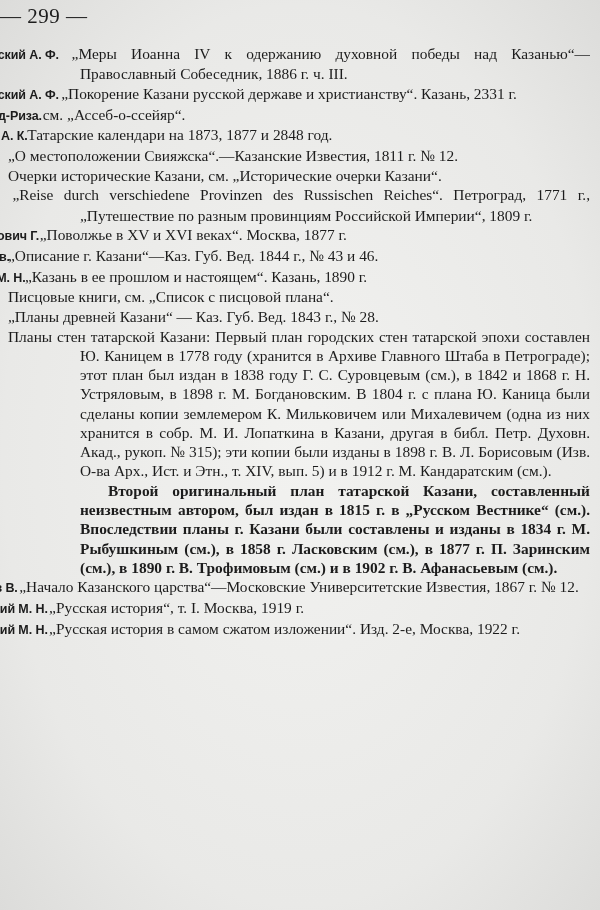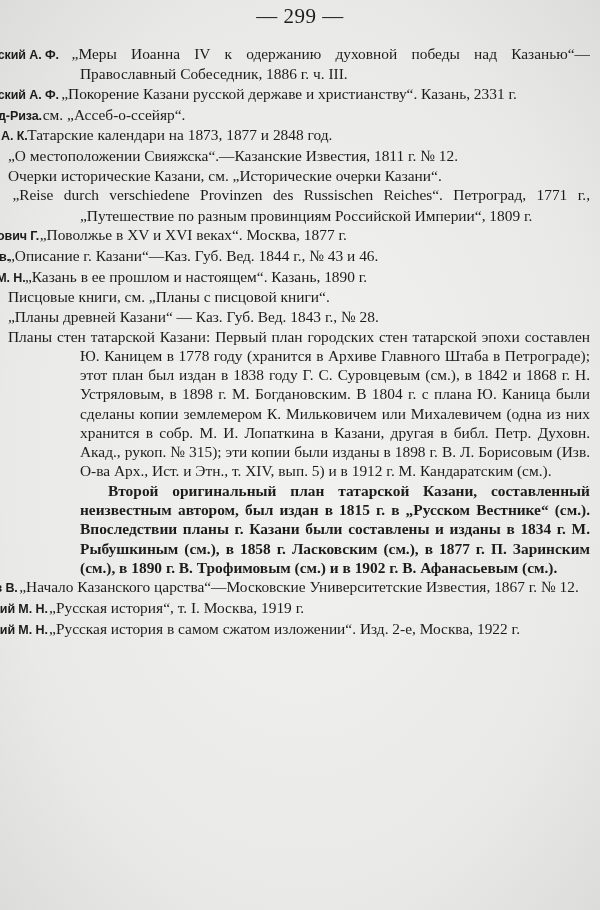--- a/index.html
+++ b/index.html
@@ -5,21 +5,21 @@
   html, body { margin: 0; padding: 0; }
   body {
     width: 600px; height: 910px; overflow: hidden;
     background: #ececea;
     color: #1c1c1c;
     font-family: "Liberation Serif", "DejaVu Serif", serif;
   }
   .page { position: relative; width: 600px; height: 910px;
     background: radial-gradient(ellipse at 50% 50%, #f2f2f0 0%, #e9e9e7 70%, #dcdcda 100%); }
   .page-number {
-    position: absolute; top: 4px; left: 0; width: 600px; text-align: center;
+    position: absolute; top: 4px; left: 0; width: 600px; 
     font-size: 21px; letter-spacing: 0.5px;
   }
   .entries { position: absolute; top: 44px; left: 8px; width: 582px; }
   .entry {
     font-size: 15.4px; line-height: 19.2px;
     text-align: justify;
     padding-left: 72px; text-indent: -72px;
     margin: 0 0 0.5px 0;
   }
   .entry.para { padding-left: 72px; text-indent: 28px; font-weight: bold; }
@@ -40,21 +40,21 @@
     <p class="entry"><span class="author">Можаровский А. Ф.</span><span> „Меры Иоанна IV к одержанию духовной победы над Казанью“—Православный Собеседник, 1886 г. ч. III.</span></p>
     <p class="entry"><span class="author">Можаровский А. Ф.</span><span> „Покорение Казани русской державе и христианству“. Казань, 2331 г.</span></p>
     <p class="entry"><span class="author">Мухаммед-Риза.</span><span> см. „Ассеб-о-ссейяр“.</span></p>
     <p class="entry"><span class="author">Насыров А. К.</span><span> Татарские календари на 1873, 1877 и 2848 год.</span></p>
     <p class="entry"><span>„О местоположении Свияжска“.—Казанские Известия, 1811 г. № 12.</span></p>
     <p class="entry"><span>Очерки исторические Казани, см. „Исторические очерки Казани“.</span></p>
     <p class="entry"><span class="author">Паллас</span><span> „Reise durch verschiedene Provinzen des Russischen Reiches“. Петроград, 1771 г., „Путешествие по разным провинциям Российской Империи“, 1809 г.</span></p>
     <p class="entry"><span class="author">Перетяткович Г.</span><span> „Поволжье в XV и XVI веках“. Москва, 1877 г.</span></p>
     <p class="entry"><span class="author">Пестриков.</span><span> „Описание г. Казани“—Каз. Губ. Вед. 1844 г., № 43 и 46.</span></p>
     <p class="entry"><span class="author">Пинегин М. Н.</span><span> „Казань в ее прошлом и настоящем“. Казань, 1890 г.</span></p>
-    <p class="entry"><span>Писцовые книги, см. „Планы с писцовой книги“.</span></p>
+    <p class="entry"><span>Писцовые книги, см. „Список с писцовой плана“.</span></p>
     <p class="entry"><span>„Планы древней Казани“ — Каз. Губ. Вед. 1843 г., № 28.</span></p>
     <p class="entry"><span>Планы стен татарской Казани: Первый план городских стен татарской эпохи составлен Ю. Каницем в 1778 году (хранится в Архиве Главного Штаба в Петрограде); этот план был издан в 1838 году Г. С. Суровцевым (см.), в 1842 и 1868 г. Н. Устряловым, в 1898 г. М. Богдановским. В 1804 г. с плана Ю. Каница были сделаны копии землемером К. Мильковичем или Михалевичем (одна из них хранится в собр. М. И. Лопаткина в Казани, другая в библ. Петр. Духовн. Акад., рукоп. № 315); эти копии были изданы в 1898 г. В. Л. Борисовым (Изв. О-ва Арх., Ист. и Этн., т. XIV, вып. 5) и в 1912 г. М. Кандаратским (см.).</span></p>
     <p class="entry para"><span>Второй оригинальный план татарской Казани, составленный неизвестным автором, был издан в 1815 г. в „Русском Вестнике“ (см.). Впоследствии планы г. Казани были составлены и изданы в 1834 г. М. Рыбушкиным (см.), в 1858 г. Ласковским (см.), в 1877 г. П. Заринским (см.), в 1890 г. В. Трофимовым (см.) и в 1902 г. В. Афанасьевым (см.).</span></p>
     <p class="entry"><span class="author">Поваляев В.</span><span> „Начало Казанского царства“—Московские Университетские Известия, 1867 г. № 12.</span></p>
     <p class="entry"><span class="author">Покровский М. Н.</span><span> „Русская история“, т. I. Москва, 1919 г.</span></p>
     <p class="entry"><span class="author">Покровский М. Н.</span><span> „Русская история в самом сжатом изложении“. Изд. 2-е, Москва, 1922 г.</span></p>
   </div>
 </div>
 
 </body></html>

